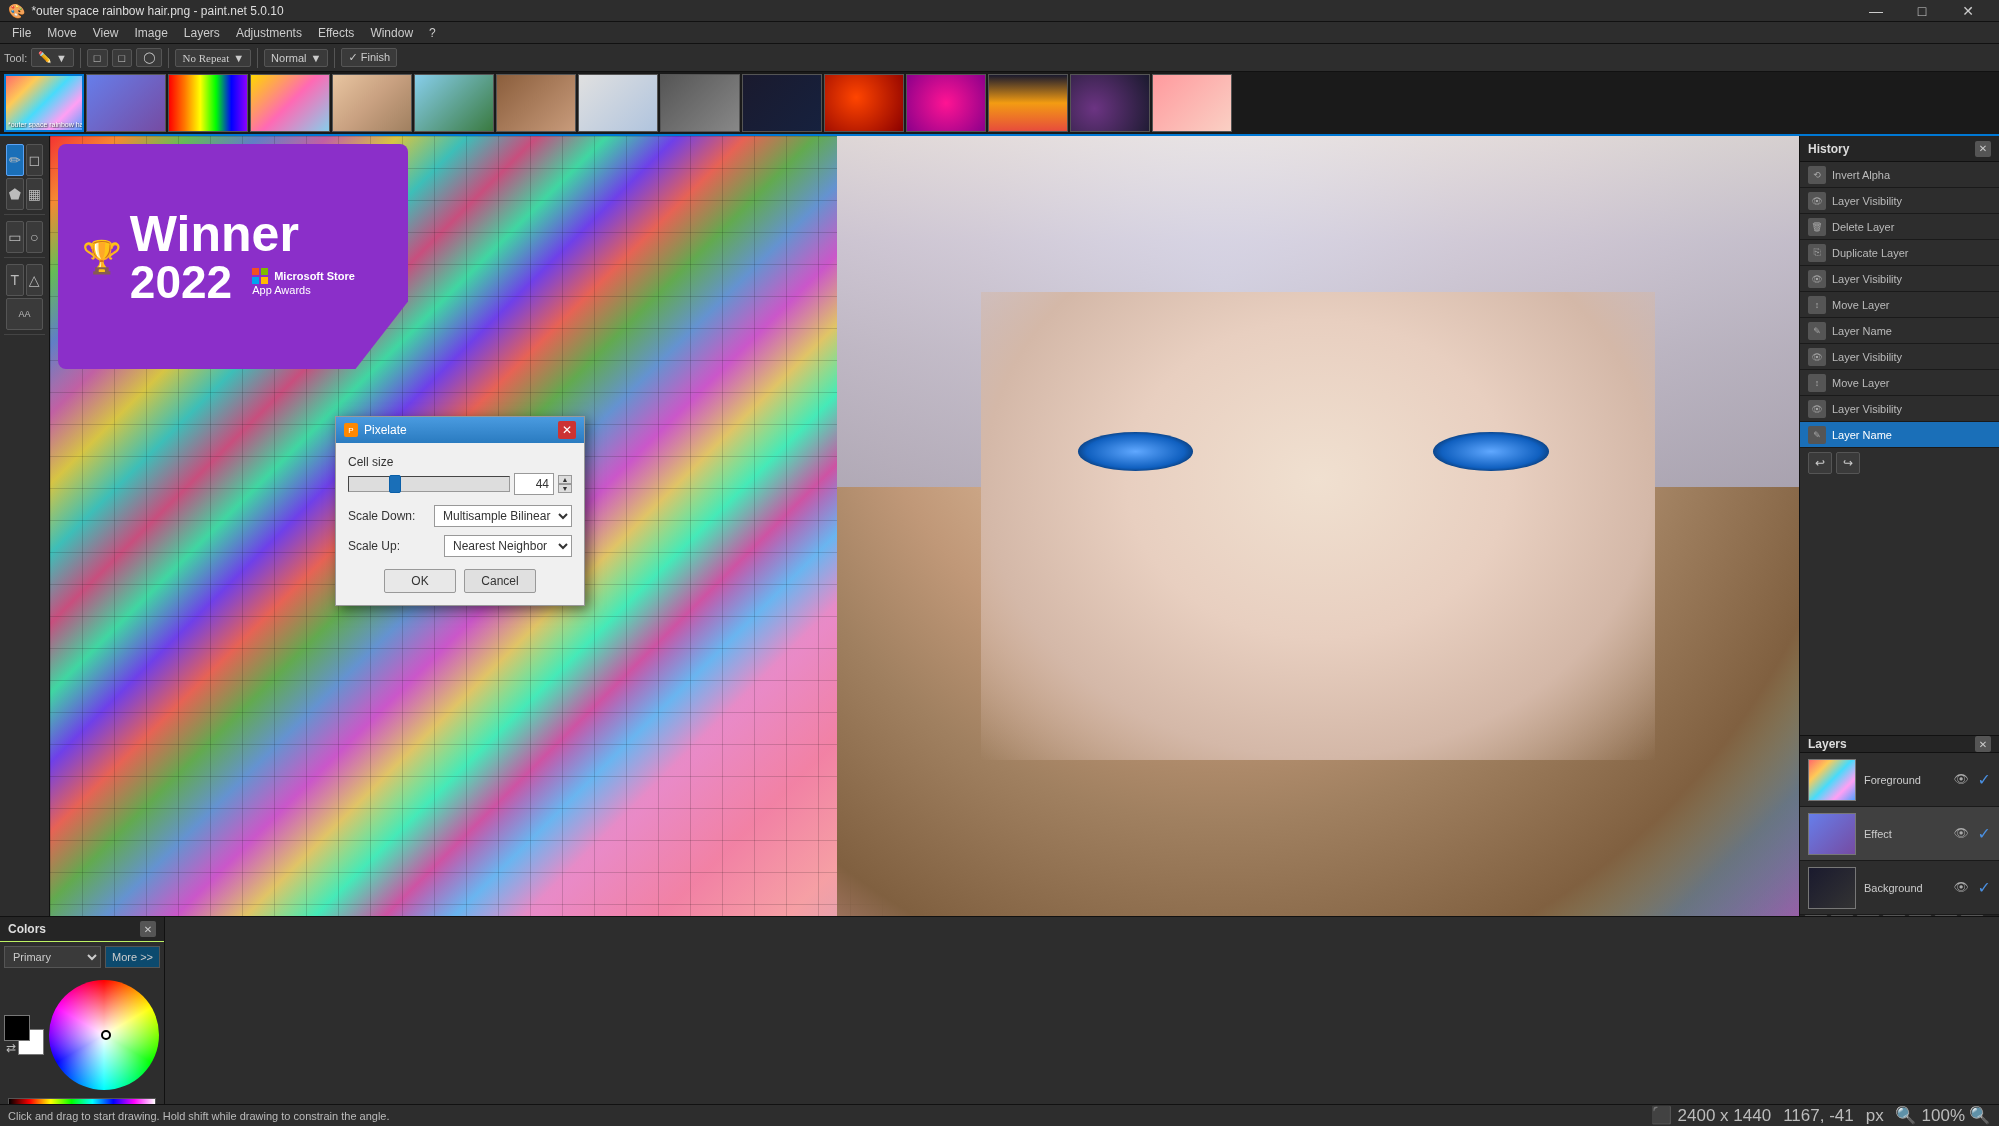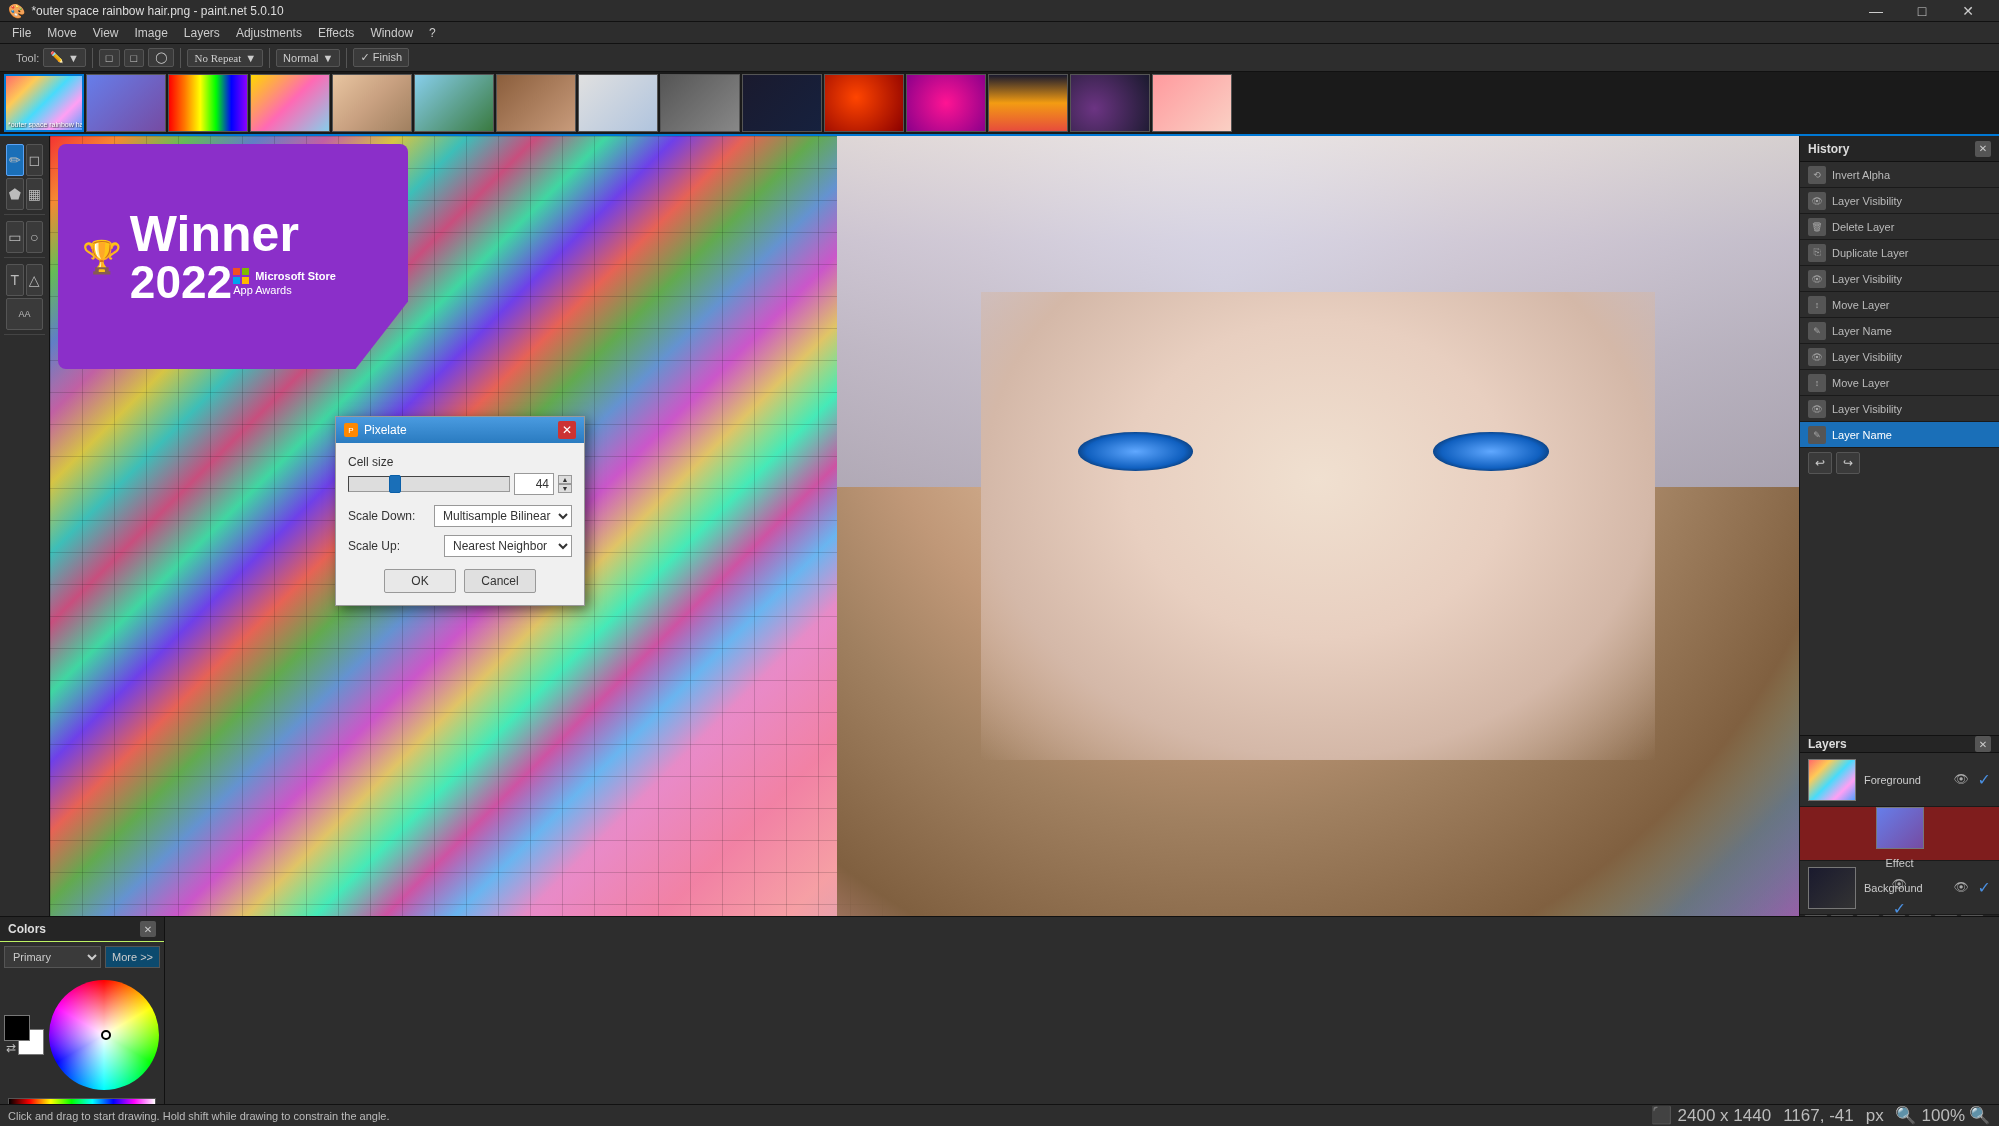--- a/index.html
+++ b/index.html
@@ -61,21 +61,21 @@
       cursor: pointer;
       font-size: 12px;
     }
 
     
     #toolbar {
       height: 28px;
       background: #2d2d2d;
       display: flex;
       align-items: center;
-      padding: 0 16px;
+      padding: 0 4px;
       gap: 4px;
       border-bottom: 1px solid #111;
     }
     .toolbar-item {
       padding: 2px 6px;
       color: #ccc;
       font-size: 11px;
       cursor: pointer;
       background: #3a3a3a;
       border: 1px solid #555;
@@ -342,21 +342,21 @@
     }
     .layer-item {
       height: 54px;
       display: flex;
       align-items: center;
       padding: 0 8px;
       gap: 8px;
       cursor: pointer;
       border-bottom: 1px solid #1a1a1a;
     }
-    .layer-item.active { background: #7f1d1d; flex-direction: column; }
+    .layer-item.active { background: #404040; }
     .layer-thumb {
       width: 48px;
       height: 42px;
       background: #555;
       border: 1px solid #777;
       flex-shrink: 0;
       overflow: hidden;
     }
     .layer-thumb-rainbow {
       background: linear-gradient(135deg, #ff6b6b, #feca57, #48dbfb, #ff9ff3, #54a0ff);
@@ -949,21 +949,21 @@
 
             <div style="position:absolute;top:38%;left:25%;width:12%;height:5%;background:radial-gradient(ellipse, #60a8ff 0%, #1060c0 60%, #000 100%);border-radius:50%;"></div>
             <div style="position:absolute;top:38%;left:62%;width:12%;height:5%;background:radial-gradient(ellipse, #60a8ff 0%, #1060c0 60%, #000 100%);border-radius:50%;"></div>
           </div>
 
           <div id="winner-banner">
             <div style="display:flex;align-items:center;gap:8px;">
               <span style="font-size:32px;color:white;">🏆</span>
               <div>
                 <div style="font-size:50px;font-weight:bold;color:white;line-height:1;">Winner</div>
-                <div style="display:flex;align-items:center;gap:1px;">
+                <div style="display:flex;align-items:center;gap:20px;">
                   <span style="font-size:46px;font-weight:bold;color:white;line-height:1;">2022</span>
                   <div style="display:flex;flex-direction:column;">
                     <div style="display:flex;align-items:center;gap:6px;">
                       <div class="ms-logo">
                         <div></div>
                         <div></div>
                         <div></div>
                         <div></div>
                       </div>
                       <span style="font-size:11px;color:white;font-weight:bold;">Microsoft Store</span>

